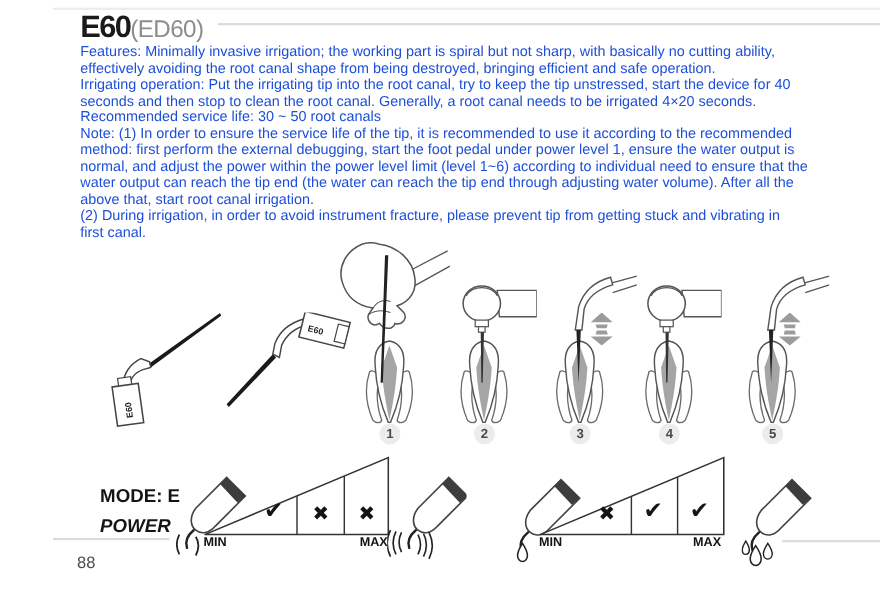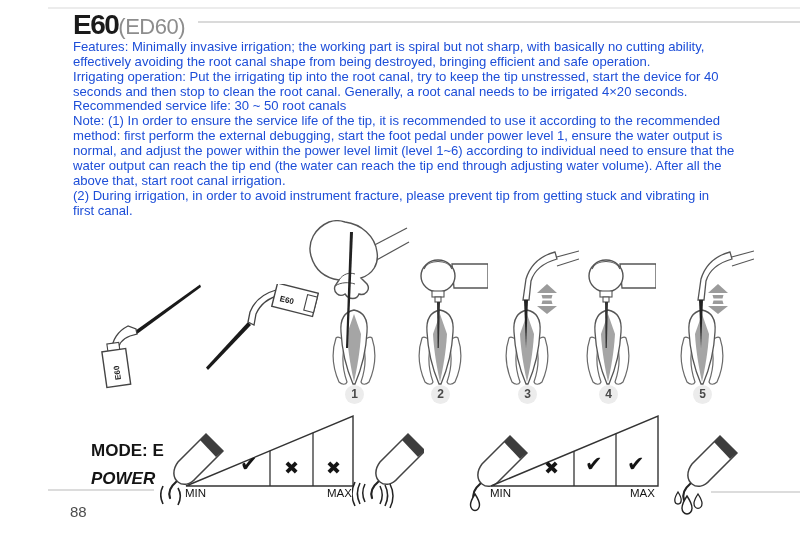--- a/index.html
+++ b/index.html
@@ -8,21 +8,21 @@
   .abs{position:absolute;}
   .rule{position:absolute;background:#e2e2e2;}
   .title-bold{font-weight:bold;font-size:28px;color:#1a1a1a;letter-spacing:-1.5px;
         font-family:"Liberation Sans",sans-serif;}
   .title-paren{font-weight:400;font-size:22px;color:#8d8d8d;letter-spacing:-0.5px;}
   .body-line{position:absolute;left:25px;width:770px;font-size:13.1px;line-height:14.6px;
         color:#1d4ed8;white-space:nowrap;letter-spacing:0px;}
   .step-num{position:absolute;width:19px;height:19px;border-radius:50%;background:#ececec;
         color:#4a4a4a;font-size:12px;font-weight:bold;text-align:center;line-height:19px;}
   .big-label{position:absolute;font-weight:bold;font-size:17px;color:#141414;letter-spacing:0px;}
-  .minmax{position:absolute;font-weight:normal;font-size:11.5px;color:#141414;}
+  .minmax{position:absolute;font-weight:bold;font-size:11.5px;color:#141414;}
   .mark{position:absolute;font-size:21px;font-weight:bold;color:#141414;
         font-family:"DejaVu Sans",sans-serif;line-height:22px;}
   .pagenum{position:absolute;font-size:15px;color:#4c4c4c;text-align:center;}
   svg{display:block;}
 </style>
 </head>
 <body>
 
 <div class="page">
 

